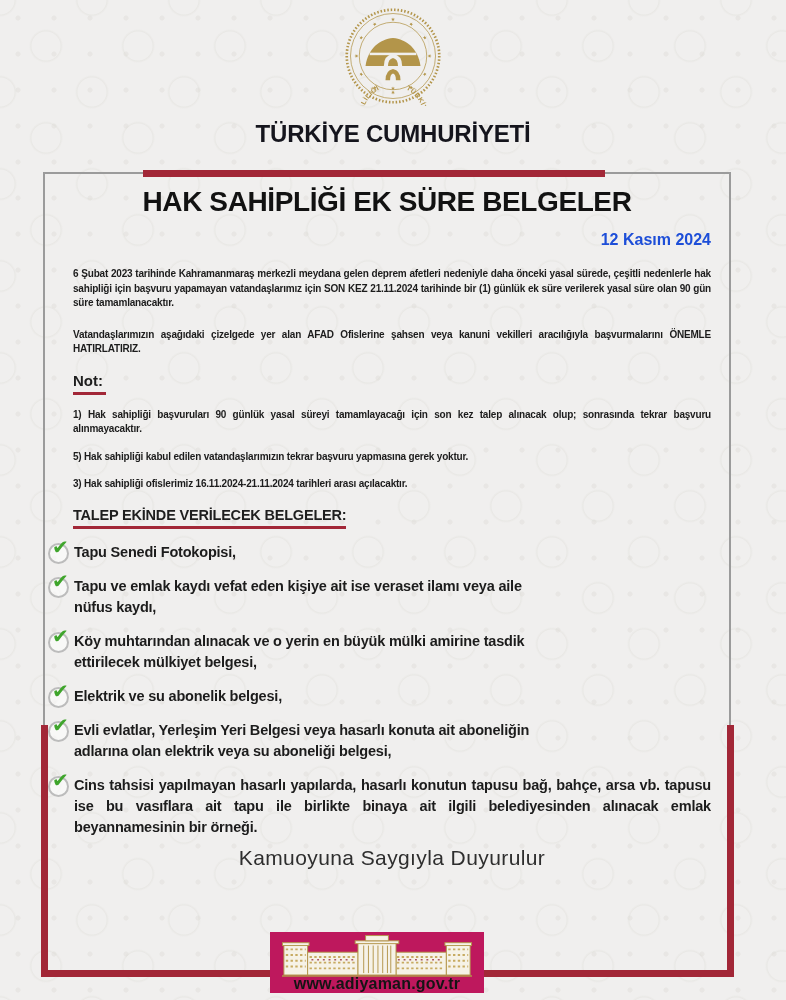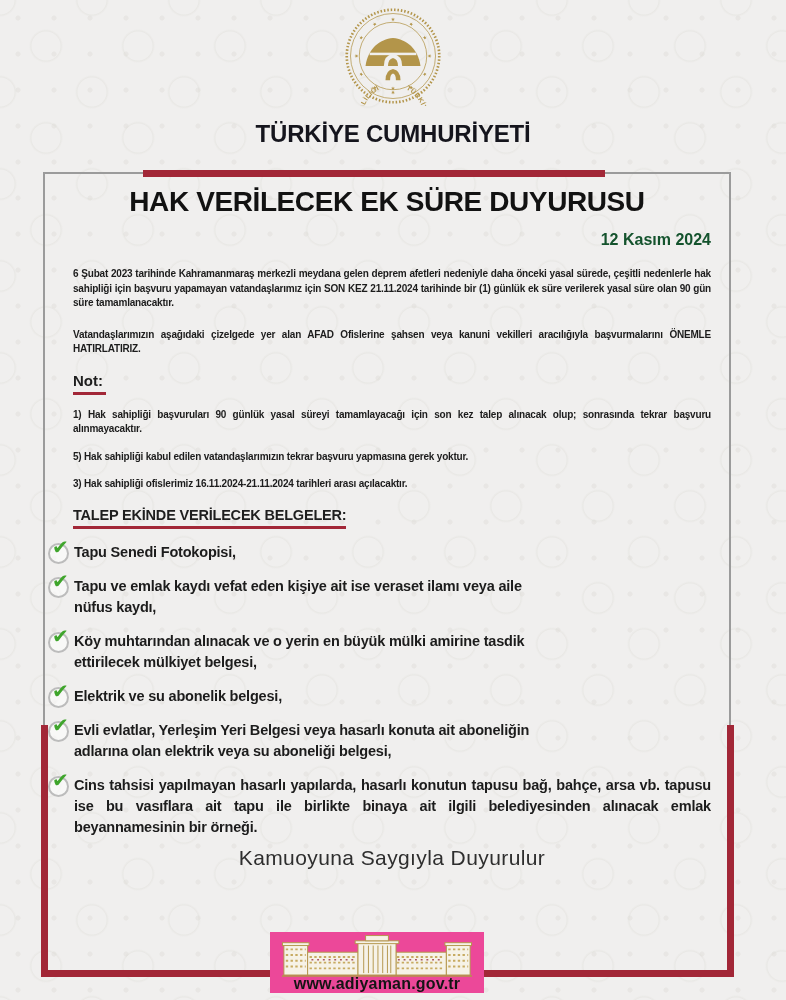--- a/index.html
+++ b/index.html
@@ -26,21 +26,21 @@
     position:absolute;left:43px;top:172px;width:688px;height:802px;
     border:2px solid #9b9b9b;box-sizing:border-box;
   }
   .top-accent{position:absolute;top:-4.5px;left:98px;width:462px;height:7px;background:#a22737;}
   .red-lower{
     position:absolute;left:-4.5px;right:-4.5px;bottom:-4.5px;top:551px;
     border-left:7px solid #a22737;border-right:7px solid #a22737;border-bottom:7px solid #a22737;
     pointer-events:none;
   }
   .doc-title{margin:12px 10px 0;text-align:center;font-size:28px;font-weight:bold;letter-spacing:-0.4px;color:#121212;}
-  .doc-date{margin-top:13px;padding-right:18px;text-align:right;font-size:16px;font-weight:bold;color:#14532d;}
+  .doc-date{margin-top:13px;padding-right:18px;text-align:right;font-size:16px;font-weight:bold;color:#1d4ed8;}
   .content{padding:0 18px 0 28px;}
   .body-text{
     font-size:10px;font-weight:bold;line-height:1.45;letter-spacing:-0.2px;
     text-align:justify;margin:18px 0 0;color:#1c1c1c;
   }
   .note-label{
     display:inline-block;margin-top:15px;font-size:15px;font-weight:bold;
     border-bottom:3px solid #a22737;padding:0 3px 3px 0;
   }
   .note-item{margin-top:13px;}
@@ -63,21 +63,21 @@
     position:absolute;left:2px;top:-8px;font-size:20px;font-weight:bold;color:#3fa52c;
     font-family:"DejaVu Sans",sans-serif;line-height:1;
   }
   .closing{
     margin-top:8px;text-align:center;font-size:21px;font-weight:normal;
     letter-spacing:0.4px;color:#2e2e2e;
   }
   
   .footer{
     position:absolute;bottom:7px;left:50%;transform:translateX(calc(-50% - 16px));
-    text-align:center;background:#ec4899;padding:2px 12px 0;z-index:2;
+    text-align:center;background:#be185d;padding:2px 12px 0;z-index:2;
   }
   .building{display:block;margin:0 auto;}
   .website{margin-top:-3px;font-size:16px;font-weight:bold;color:#141414;letter-spacing:0.2px;}
 </style>
 </head>
 <body>
 
 <div>
 
   <div class="masthead">
@@ -114,21 +114,21 @@
     </svg>
     <div class="gov-title">
       <div>TÜRKİYE CUMHURİYETİ</div>
     </div>
   </div>
 
   <div class="frame">
     <div class="top-accent"></div>
     <div class="red-lower"></div>
 
-    <h2 class="doc-title">HAK VERİLECEK EK SÜRE DUYURUSU</h2>
+    <h2 class="doc-title">HAK SAHİPLİĞİ EK SÜRE BELGELER</h2>
     <div class="doc-date">12 Kasım 2024</div>
 
     <div class="content">
       <p class="body-text">6 Şubat 2023 tarihinde Kahramanmaraş merkezli meydana gelen deprem afetleri nedeniyle daha önceki yasal sürede, çeşitli nedenlerle hak sahipliği için başvuru yapamayan vatandaşlarımız için SON KEZ 21.11.2024 tarihinde bir (1) günlük ek süre verilerek yasal süre olan 90 gün süre tamamlanacaktır.</p>
       <p class="body-text" style="margin-top:17px;">Vatandaşlarımızın aşağıdaki çizelgede yer alan AFAD Ofislerine şahsen veya kanuni vekilleri aracılığıyla başvurmalarını ÖNEMLE HATIRLATIRIZ.</p>
 
       <div><span class="note-label">Not:</span></div>
 
       <p class="body-text note-item">1) Hak sahipliği başvuruları 90 günlük yasal süreyi tamamlayacağı için son kez talep alınacak olup; sonrasında tekrar başvuru alınmayacaktır.</p>
       <p class="body-text note-item">5) Hak sahipliği kabul edilen vatandaşlarımızın tekrar başvuru yapmasına gerek yoktur.</p>

